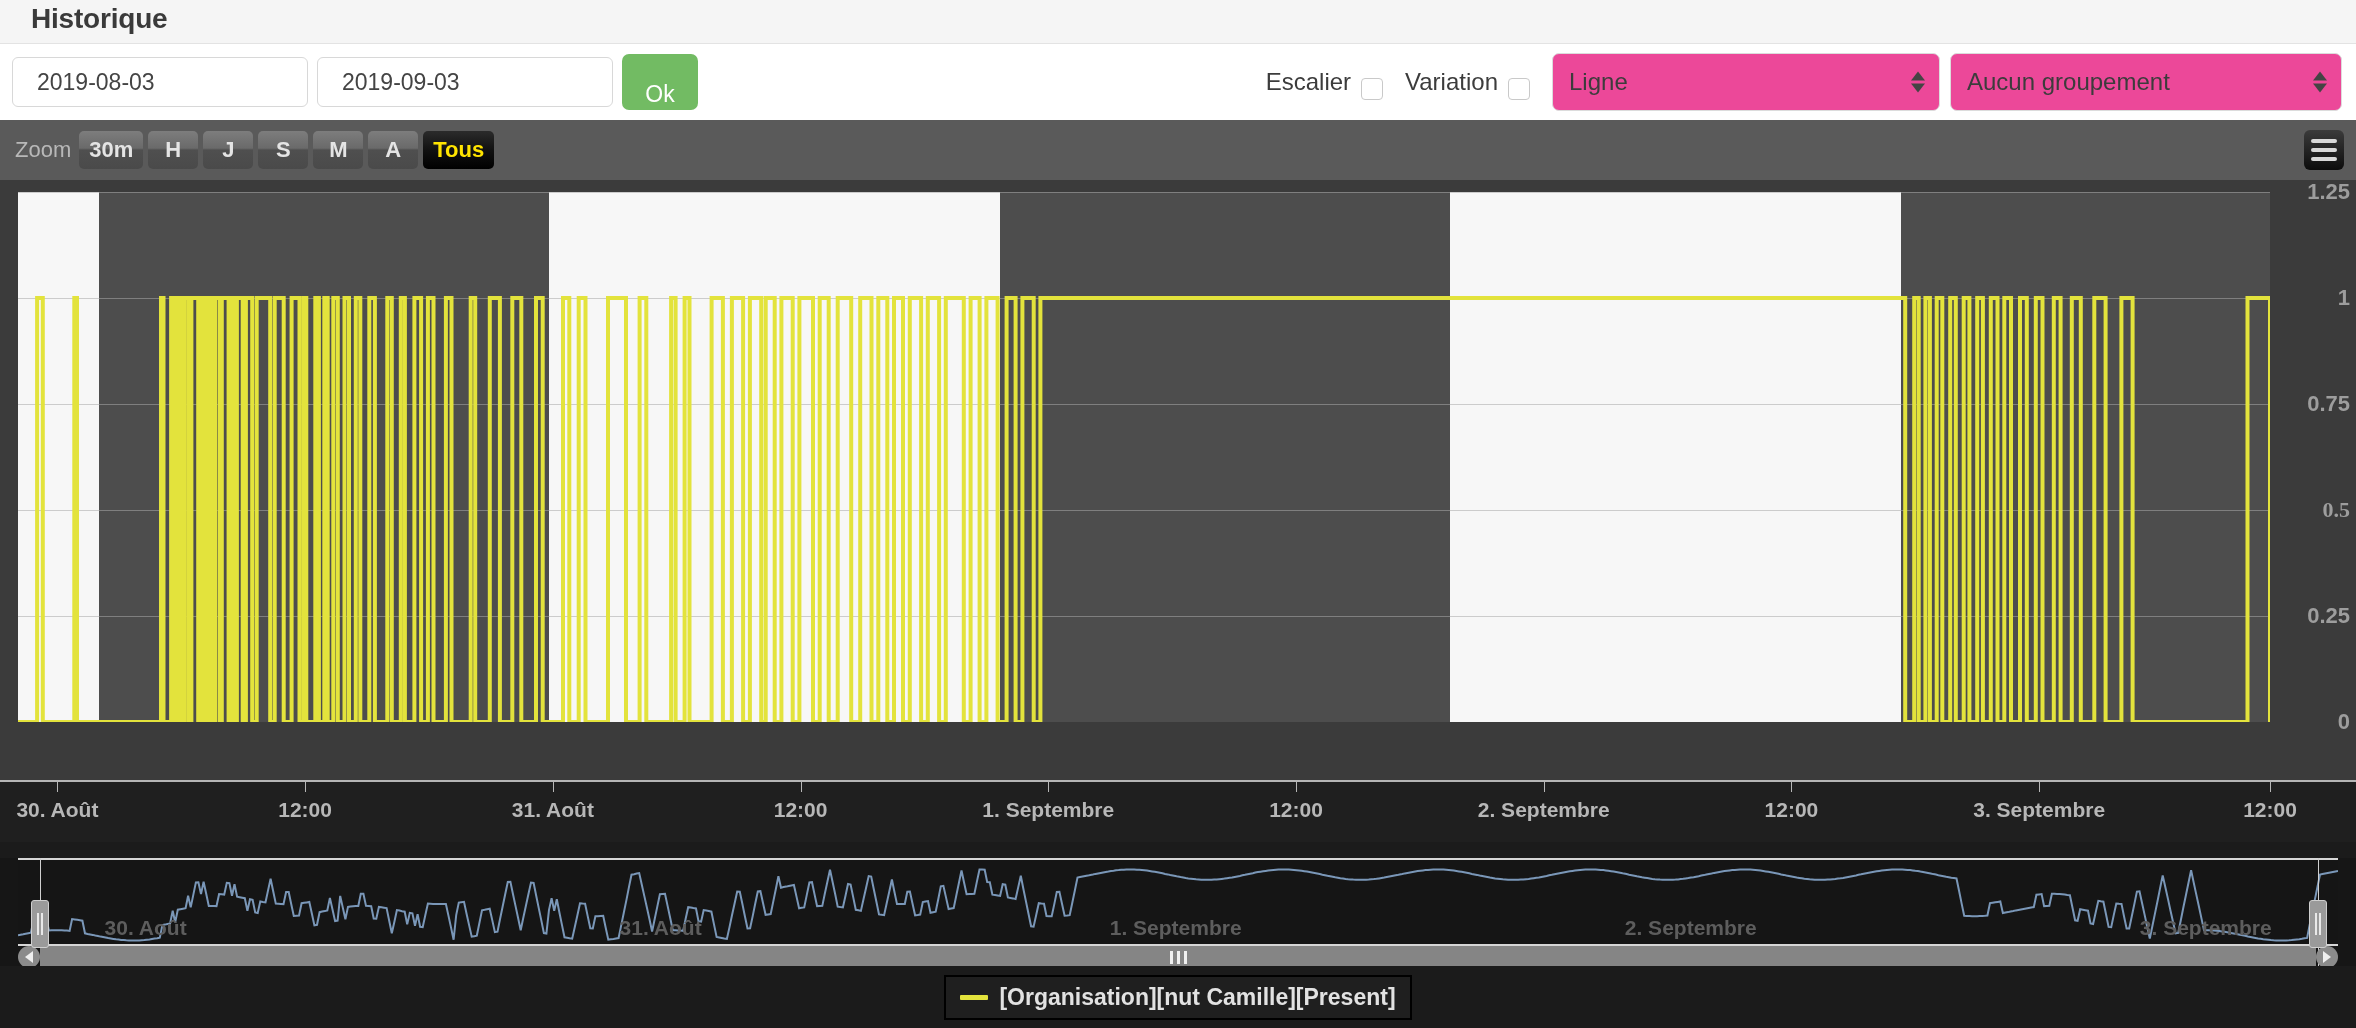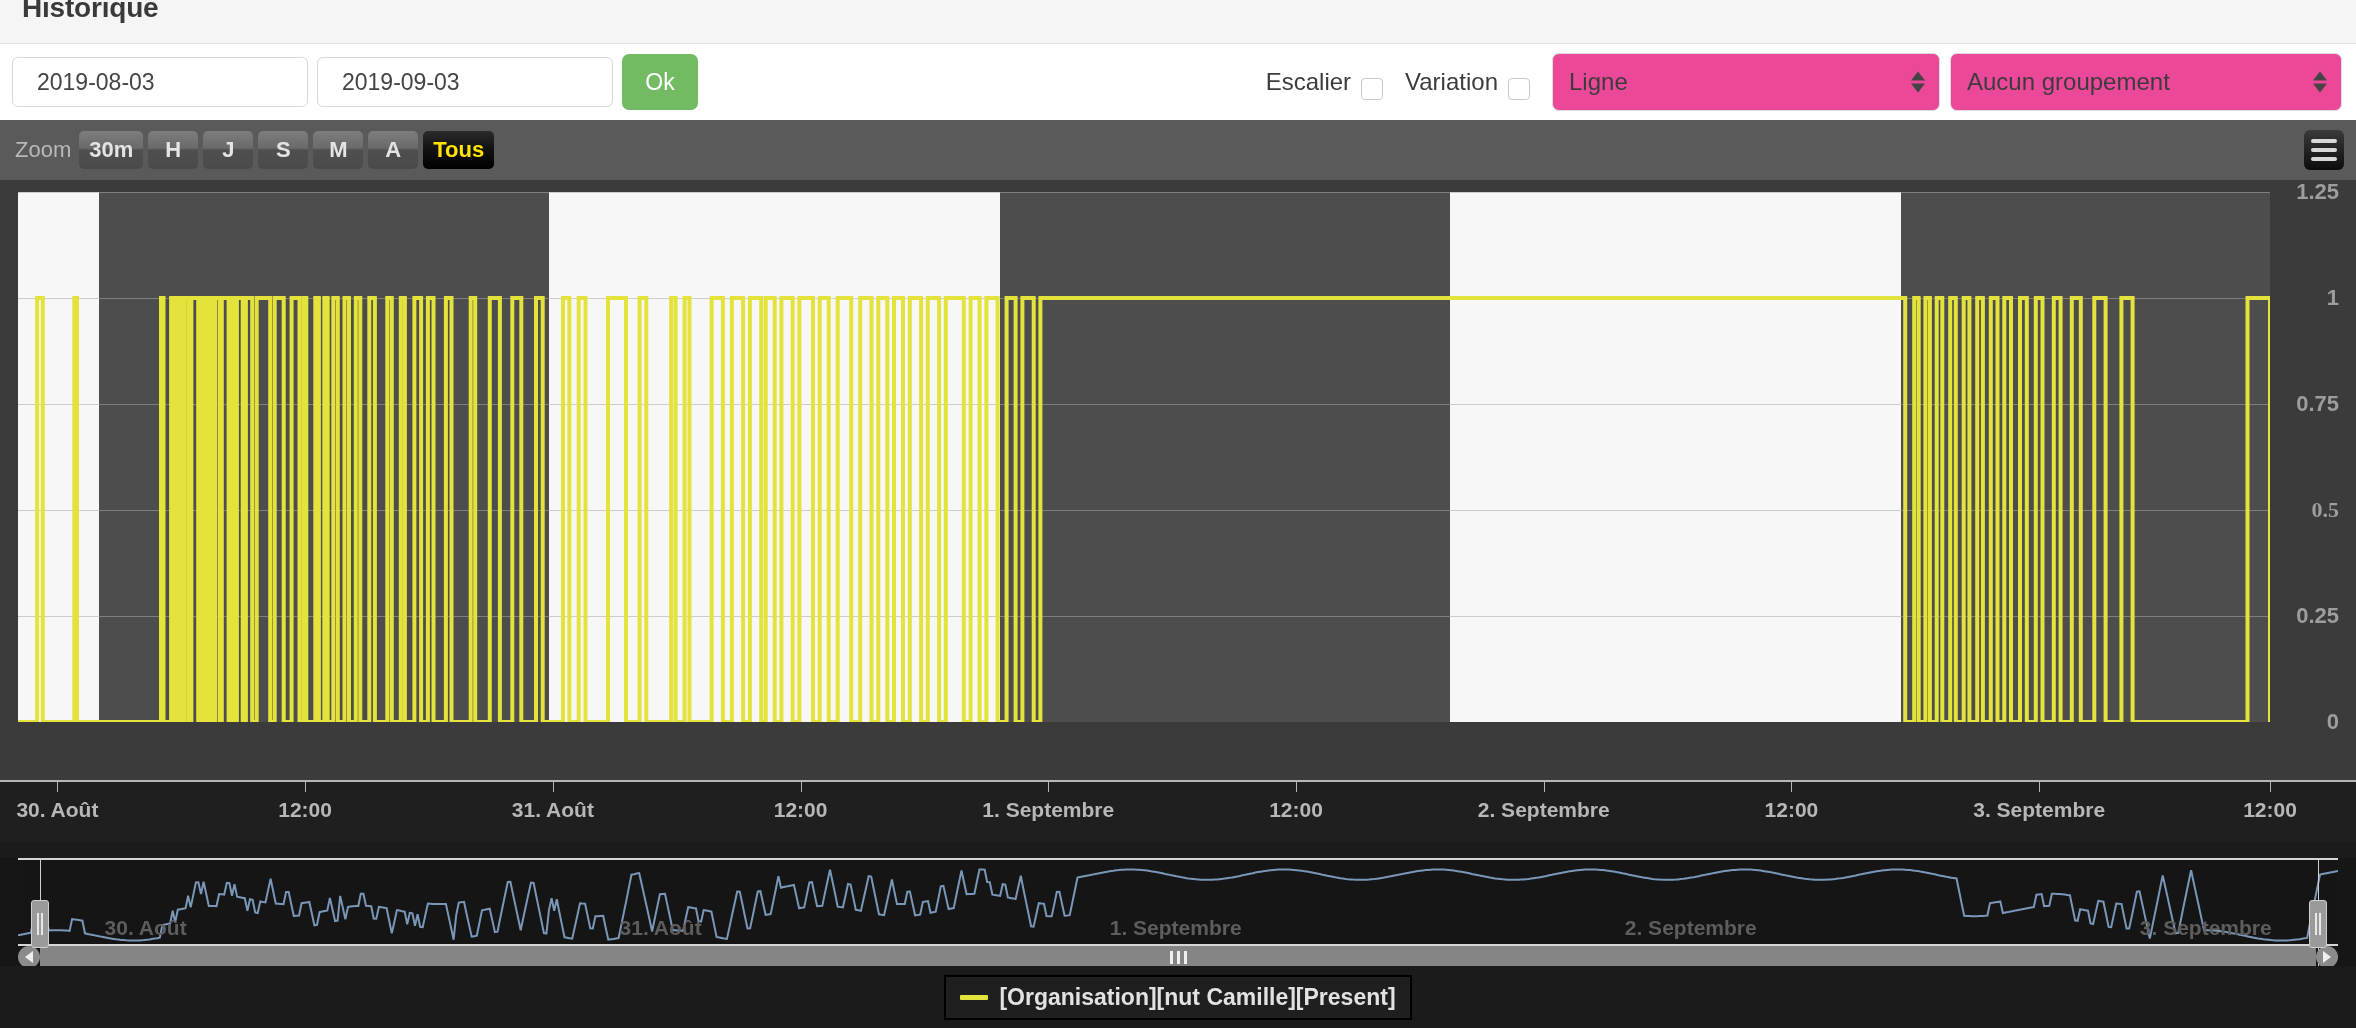--- a/index.html
+++ b/index.html
@@ -10,22 +10,22 @@
     font-family: "Liberation Sans", sans-serif;
     overflow: hidden;
   }
 
   
   #header {
     height: 44px;
     background: #f5f5f5;
     border-bottom: 1px solid #e3e3e3;
     display: flex;
-    align-items: flex-start;
-    padding-left: 22px;
+    align-items: center;
+    padding-left: 31px;
   }
   #page-title {
     font-size: 28px;
     font-weight: bold;
     color: #3a3a3a;
     letter-spacing: -0.2px;
     line-height: 1;
     margin-top: -6px;
   }
 
@@ -56,21 +56,21 @@
     width: 76px;
     height: 56px;
     background: #72bb63;
     border: none;
     border-radius: 7px;
     color: #ffffff;
     font-size: 23px;
     font-family: "Liberation Sans", sans-serif;
     cursor: pointer;
     line-height: 56px;
-    padding: 0;
+    padding: 12px;
     text-align: center;
   }
 
   #toolbar-right {
     margin-left: auto;
     display: flex;
     align-items: center;
   }
   .chk-group {
     display: flex;
@@ -186,21 +186,21 @@
     overflow: hidden;
   }
   .band { position: absolute; top: 0; bottom: 0; }
   #gridlines { position: absolute; inset: 0; pointer-events: none; }
   .gl { position: absolute; left: 0; right: 0; height: 1px; background: rgba(170,170,170,0.55); }
   #series-svg { position: absolute; inset: 0; }
 
   
   #yaxis { position: absolute; right: 6px; top: 0; width: 80px; height: 600px; pointer-events: none; }
   .ylab {
-    position: absolute; right: 11px;
+    position: absolute; right: 0;
     color: #9d9d9d; font-size: 22px; font-weight: bold;
     transform: translateY(-50%);
     text-align: left;
   }
 
   
   #xaxis {
     position: relative;
     height: 62px;
     background: #1f1f1f;

